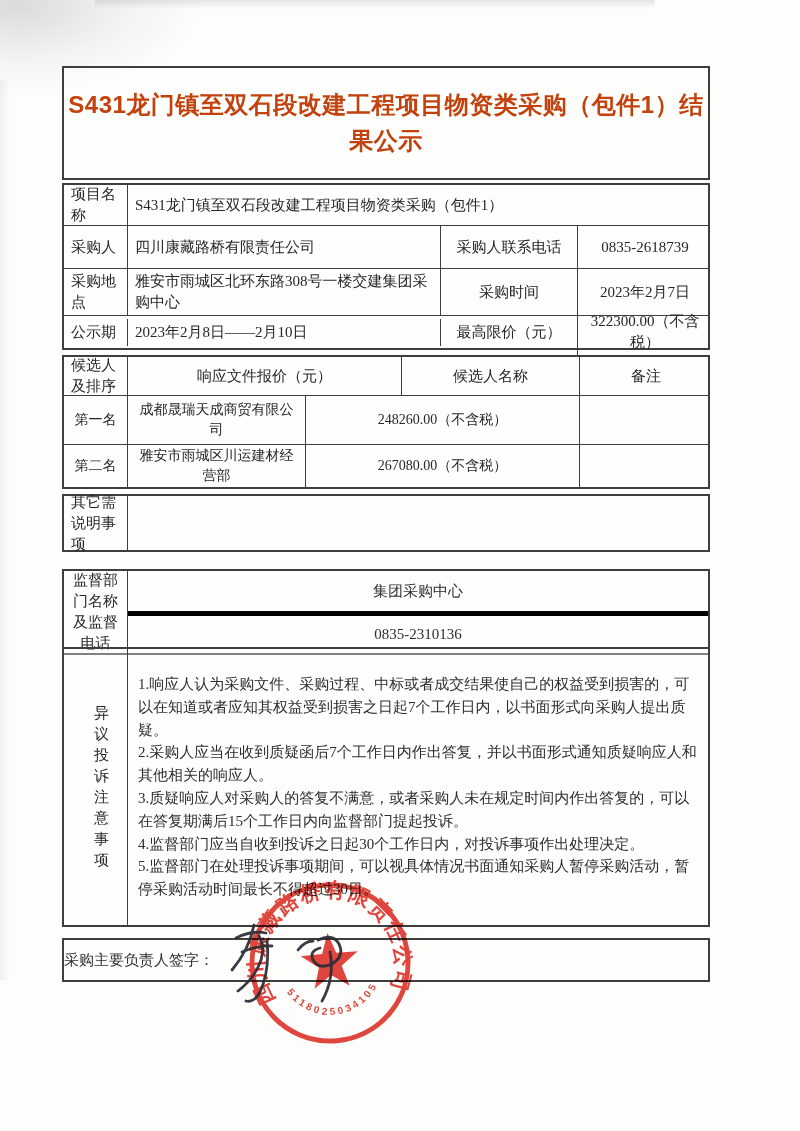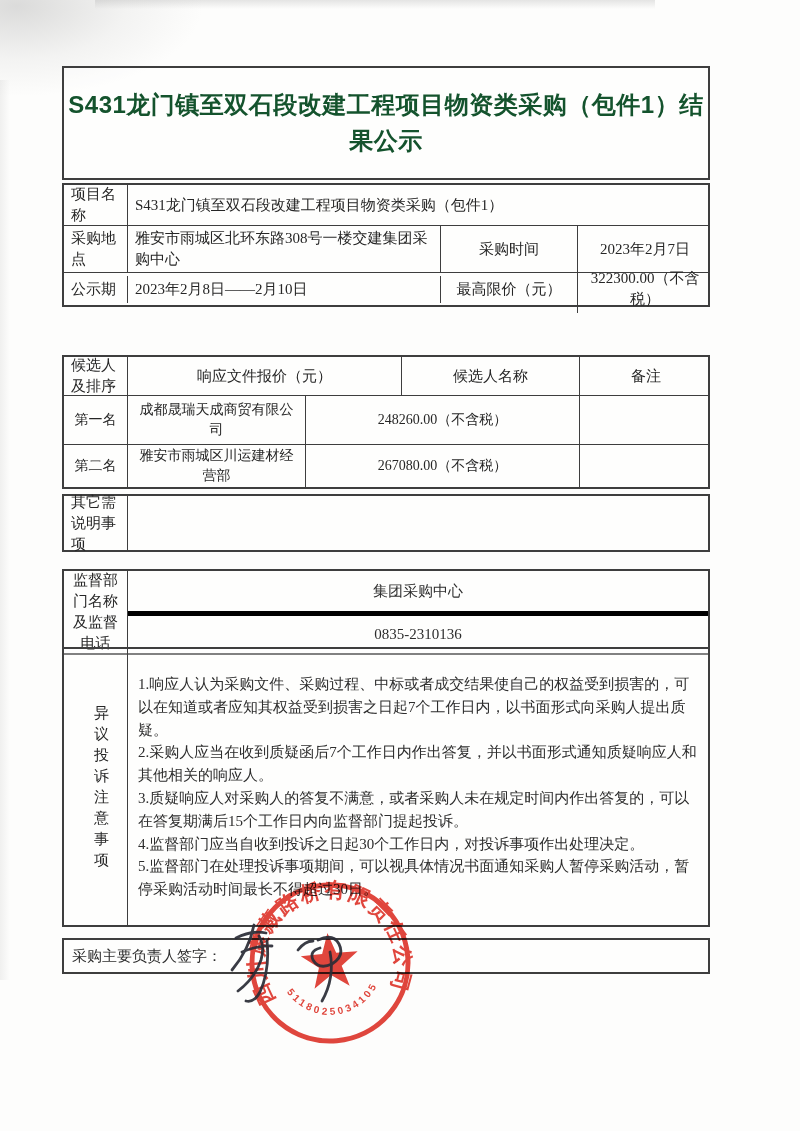--- a/index.html
+++ b/index.html
@@ -19,21 +19,21 @@
     pointer-events:none;}
   .smudge-left{position:absolute;left:0;top:80px;width:10px;height:900px;
     background:linear-gradient(to right,rgba(160,160,160,.14),transparent);
     pointer-events:none;}
 
   .sec{position:absolute;left:62px;width:648px;border:2px solid #3e3e3e;box-sizing:border-box;background:rgba(255,255,255,.35);}
   .title-box{top:66px;height:114px;display:flex;align-items:center;justify-content:center;text-align:center;}
   .title-text{
     font-family:"Liberation Sans","DejaVu Sans",sans-serif;
     font-weight:700;font-size:24px;line-height:1.5;letter-spacing:.5px;
-    color:#14532d;padding:0 4px;
+    color:#c2410c;padding:0 4px;
   }
   .r{display:flex;border-top:1px solid #3e3e3e;}
   .r:first-child{border-top:none;}
   .c{border-left:1px solid #3e3e3e;box-sizing:border-box;display:flex;align-items:center;
      padding:3px 7px;font-size:15px;line-height:1.4;color:#262626;}
   .c:first-child{border-left:none;}
   .lab{width:63px;flex:none;}
   .ctr{justify-content:center;text-align:center;}
   .col2{width:313px;flex:none;}
   .col3{width:137px;flex:none;}
@@ -46,21 +46,21 @@
   .k4{width:133px;flex:none;}
   
   .sup-right{flex:1;display:flex;flex-direction:column;border-left:1px solid #3e3e3e;}
   .sup-cell{display:flex;align-items:center;justify-content:center;font-size:15px;box-sizing:border-box;}
   .sup-cell + .sup-cell{border-top:5px solid #000000;}
   
   .obj-text{flex:1;border-left:1px solid #3e3e3e;display:flex;flex-direction:column;justify-content:center;
     padding:24px 10px;font-size:15px;line-height:1.52;box-sizing:border-box;}
   .obj-text div{margin:0;}
   
-  .sig-row{top:938px;height:36px;display:flex;align-items:center;padding-left:8px;box-sizing:border-box;font-size:15px;}
+  .sig-row{top:938px;height:44px;display:flex;align-items:center;box-sizing:border-box;font-size:15px;}
   .sig-svg{position:absolute;left:218px;top:912px;width:150px;height:100px;z-index:3;pointer-events:none;}
   .stamp-svg{position:absolute;left:230px;top:863px;width:200px;height:200px;z-index:2;
     mix-blend-mode:multiply;opacity:.92;transform:rotate(-5deg);pointer-events:none;}
   .stamp-company-text{font-family:"Liberation Serif","DejaVu Serif",serif;font-weight:700;font-size:21px;letter-spacing:2px;}
   .stamp-number-text{font-family:"Liberation Sans","DejaVu Sans",sans-serif;font-weight:700;font-size:10px;letter-spacing:3px;}
 </style>
 </head>
 <body>
 
 <div class="page">
@@ -69,20 +69,26 @@
   <div class="smudge-left"></div>
 
   <div class="sec title-box">
     <div class="title-text">S431龙门镇至双石段改建工程项目物资类采购（包件1）结果公示</div>
   </div>
 
   <div class="sec" style="top:183px;">
     <div class="r" style="height:40px;">
       <div class="c lab">项目名称</div>
       <div class="c grow">S431龙门镇至双石段改建工程项目物资类采购（包件1）</div>
+    </div>
+    <div class="r" style="height:42px;">
+      <div class="c lab">采购人</div>
+      <div class="c col2">四川康藏路桥有限责任公司</div>
+      <div class="c col3 ctr">采购人联系电话</div>
+      <div class="c col4 ctr">0835-2618739</div>
     </div>
     <div class="r" style="height:46px;">
       <div class="c lab">采购地点</div>
       <div class="c col2">雅安市雨城区北环东路308号一楼交建集团采购中心</div>
       <div class="c col3 ctr">采购时间</div>
       <div class="c col4 ctr">2023年2月7日</div>
     </div>
     <div class="r" style="height:32px;align-items:center;">
       <div class="c lab">公示期</div>
       <div class="c col2">2023年2月8日——2月10日</div>

